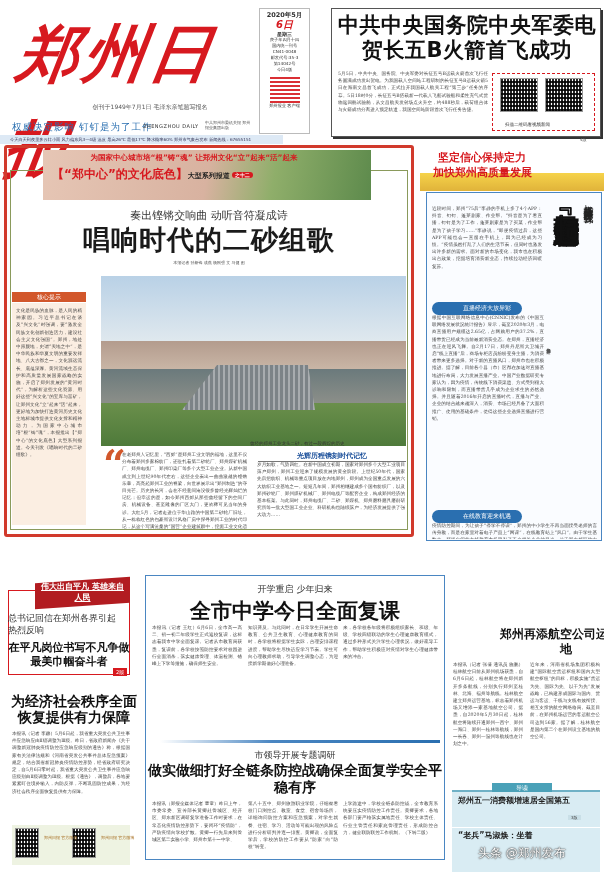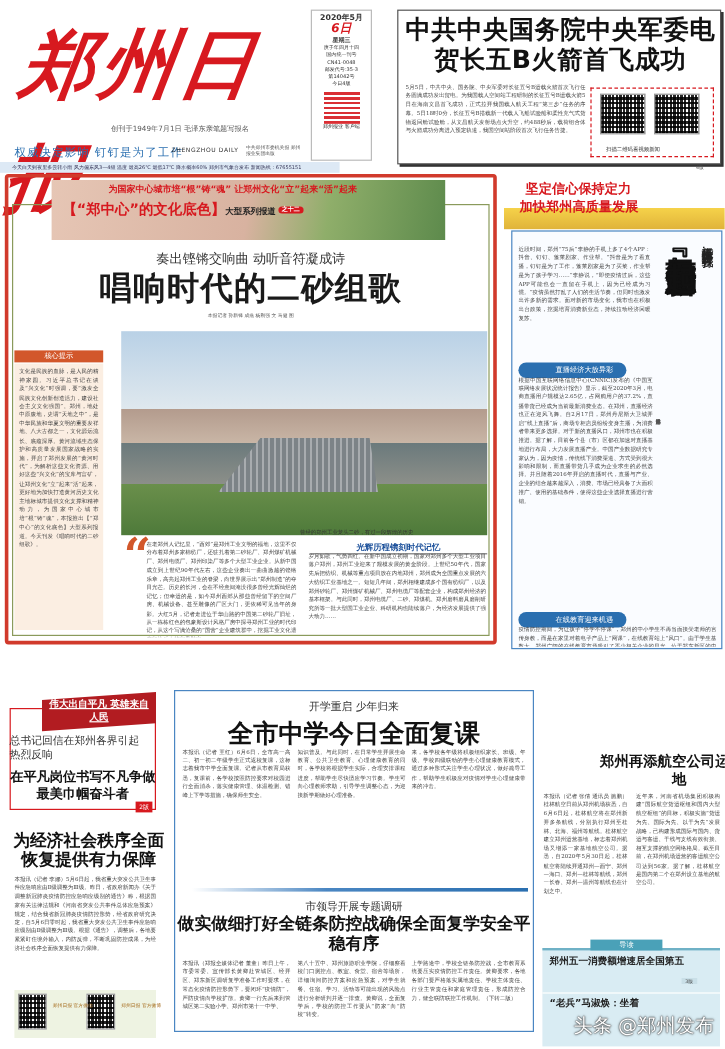--- a/index.html
+++ b/index.html
@@ -99,21 +99,21 @@
 
 #air-title{left:456px;top:627px;width:140px;text-align:center;font-size:12px;font-weight:bold;color:#111;line-height:15px;margin-left:40px;}
 #air-c1{left:453px;top:661px;width:70px;height:95px;}
 #air-c2{left:530px;top:661px;width:70px;height:95px;}
 #guide-box{left:452px;top:790px;width:148px;height:82px;background:#d9ecf3;border-top:2px solid #6fb1c6;}
 #guide-head{left:492px;top:783px;width:60px;height:9px;background:#4aa1b8;color:#fff;font-size:6px;text-align:center;line-height:9px;}
 #guide-1{left:458px;top:796px;width:130px;font-size:8px;font-weight:bold;color:#222;line-height:10px;}
 #guide-1pg{left:568px;top:815px;font-size:4px;background:#c9dfe7;padding:0 3px;color:#444;}
 #guide-div{left:452px;top:827px;width:148px;height:1px;background:#fff;}
 #guide-2{left:458px;top:831px;width:130px;font-size:8px;font-weight:bold;color:#222;line-height:10px;}
-#watermark{left:478px;top:845px;font-size:16px;color:#fff;text-shadow:0 0 2px #333,0 0 1px #000;}
+#watermark{left:478px;top:845px;font-size:12px;color:#fff;text-shadow:0 0 2px #333,0 0 1px #000;}
 </style>
 </head>
 <body>
 
 <div class="abs" id="masthead-logo">郑州日报</div>
 <div class="abs" id="founded">创刊于1949年7月1日  毛泽东亲笔题写报名</div>
 <div class="abs" id="slogan">权威决定影响  钉钉是为了工作</div>
 <div class="abs" id="eng">ZHENGZHOU DAILY</div>
 <div class="abs" id="publisher">中共郑州市委机关报 郑州报业集团出版</div>
 <div class="abs" id="weather">今天白天到夜里多云转小雨  风力偏东风3—4级  温度 最高26℃ 最低17℃  降水概率60%  郑州市气象台发布  新闻热线：67655151</div>

